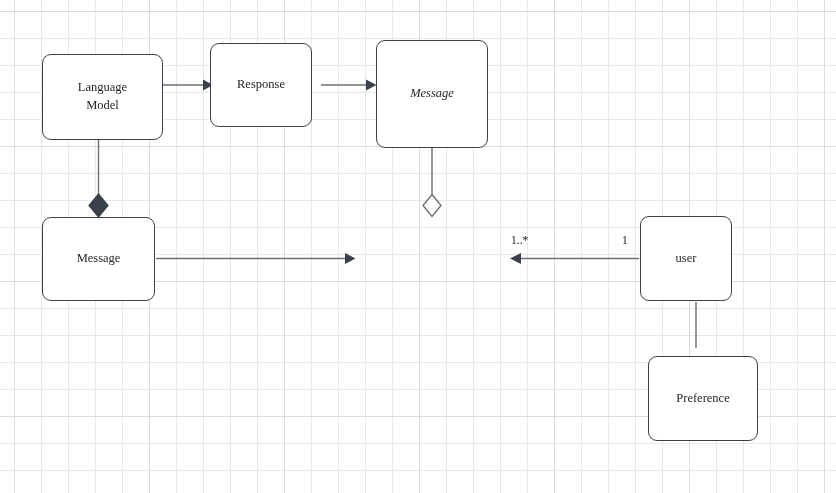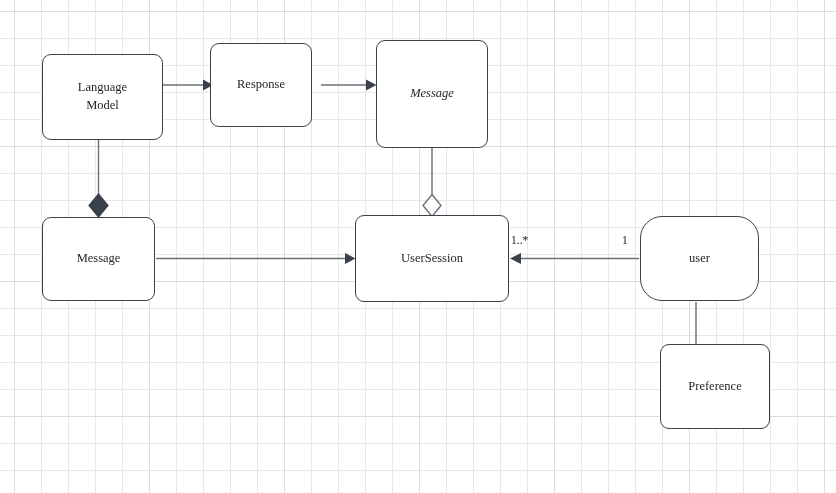--- a/index.html
+++ b/index.html
@@ -141,29 +141,26 @@
   </div>
 
   <div class="node" style="left:376px; top:40px; width:112px; height:108px;font-style:italic;">
     <span class="node-label">Message</span>
   </div>
 
   <div class="node" style="left:42px; top:217px; width:113px; height:84px;">
     <span class="node-label">Message</span>
   </div>
 
-  <div class="node" style="left:355px; top:215px; width:154px; height:87px;">
-    <span class="node-label">UserSession</span>
-  </div>
 
-  <div class="node" style="left:640px; top:216px; width:119px; height:85px;border-radius:22px;">
+  <div class="node" style="left:640px; top:216px; width:92px; height:85px;">
     <span class="node-label">user</span>
   </div>
 
-  <div class="node" style="left:648px; top:344px; width:110px; height:85px;margin-left:12px;">
+  <div class="node" style="left:648px; top:356px; width:110px; height:85px;">
     <span class="node-label">Preference</span>
   </div>
 
   <div class="mult-label" style="left:511px; top:234px;">1..*</div>
 
   <div class="mult-label" style="left:622px; top:234px;">1</div>
 
 </div>
 
 </body></html>

